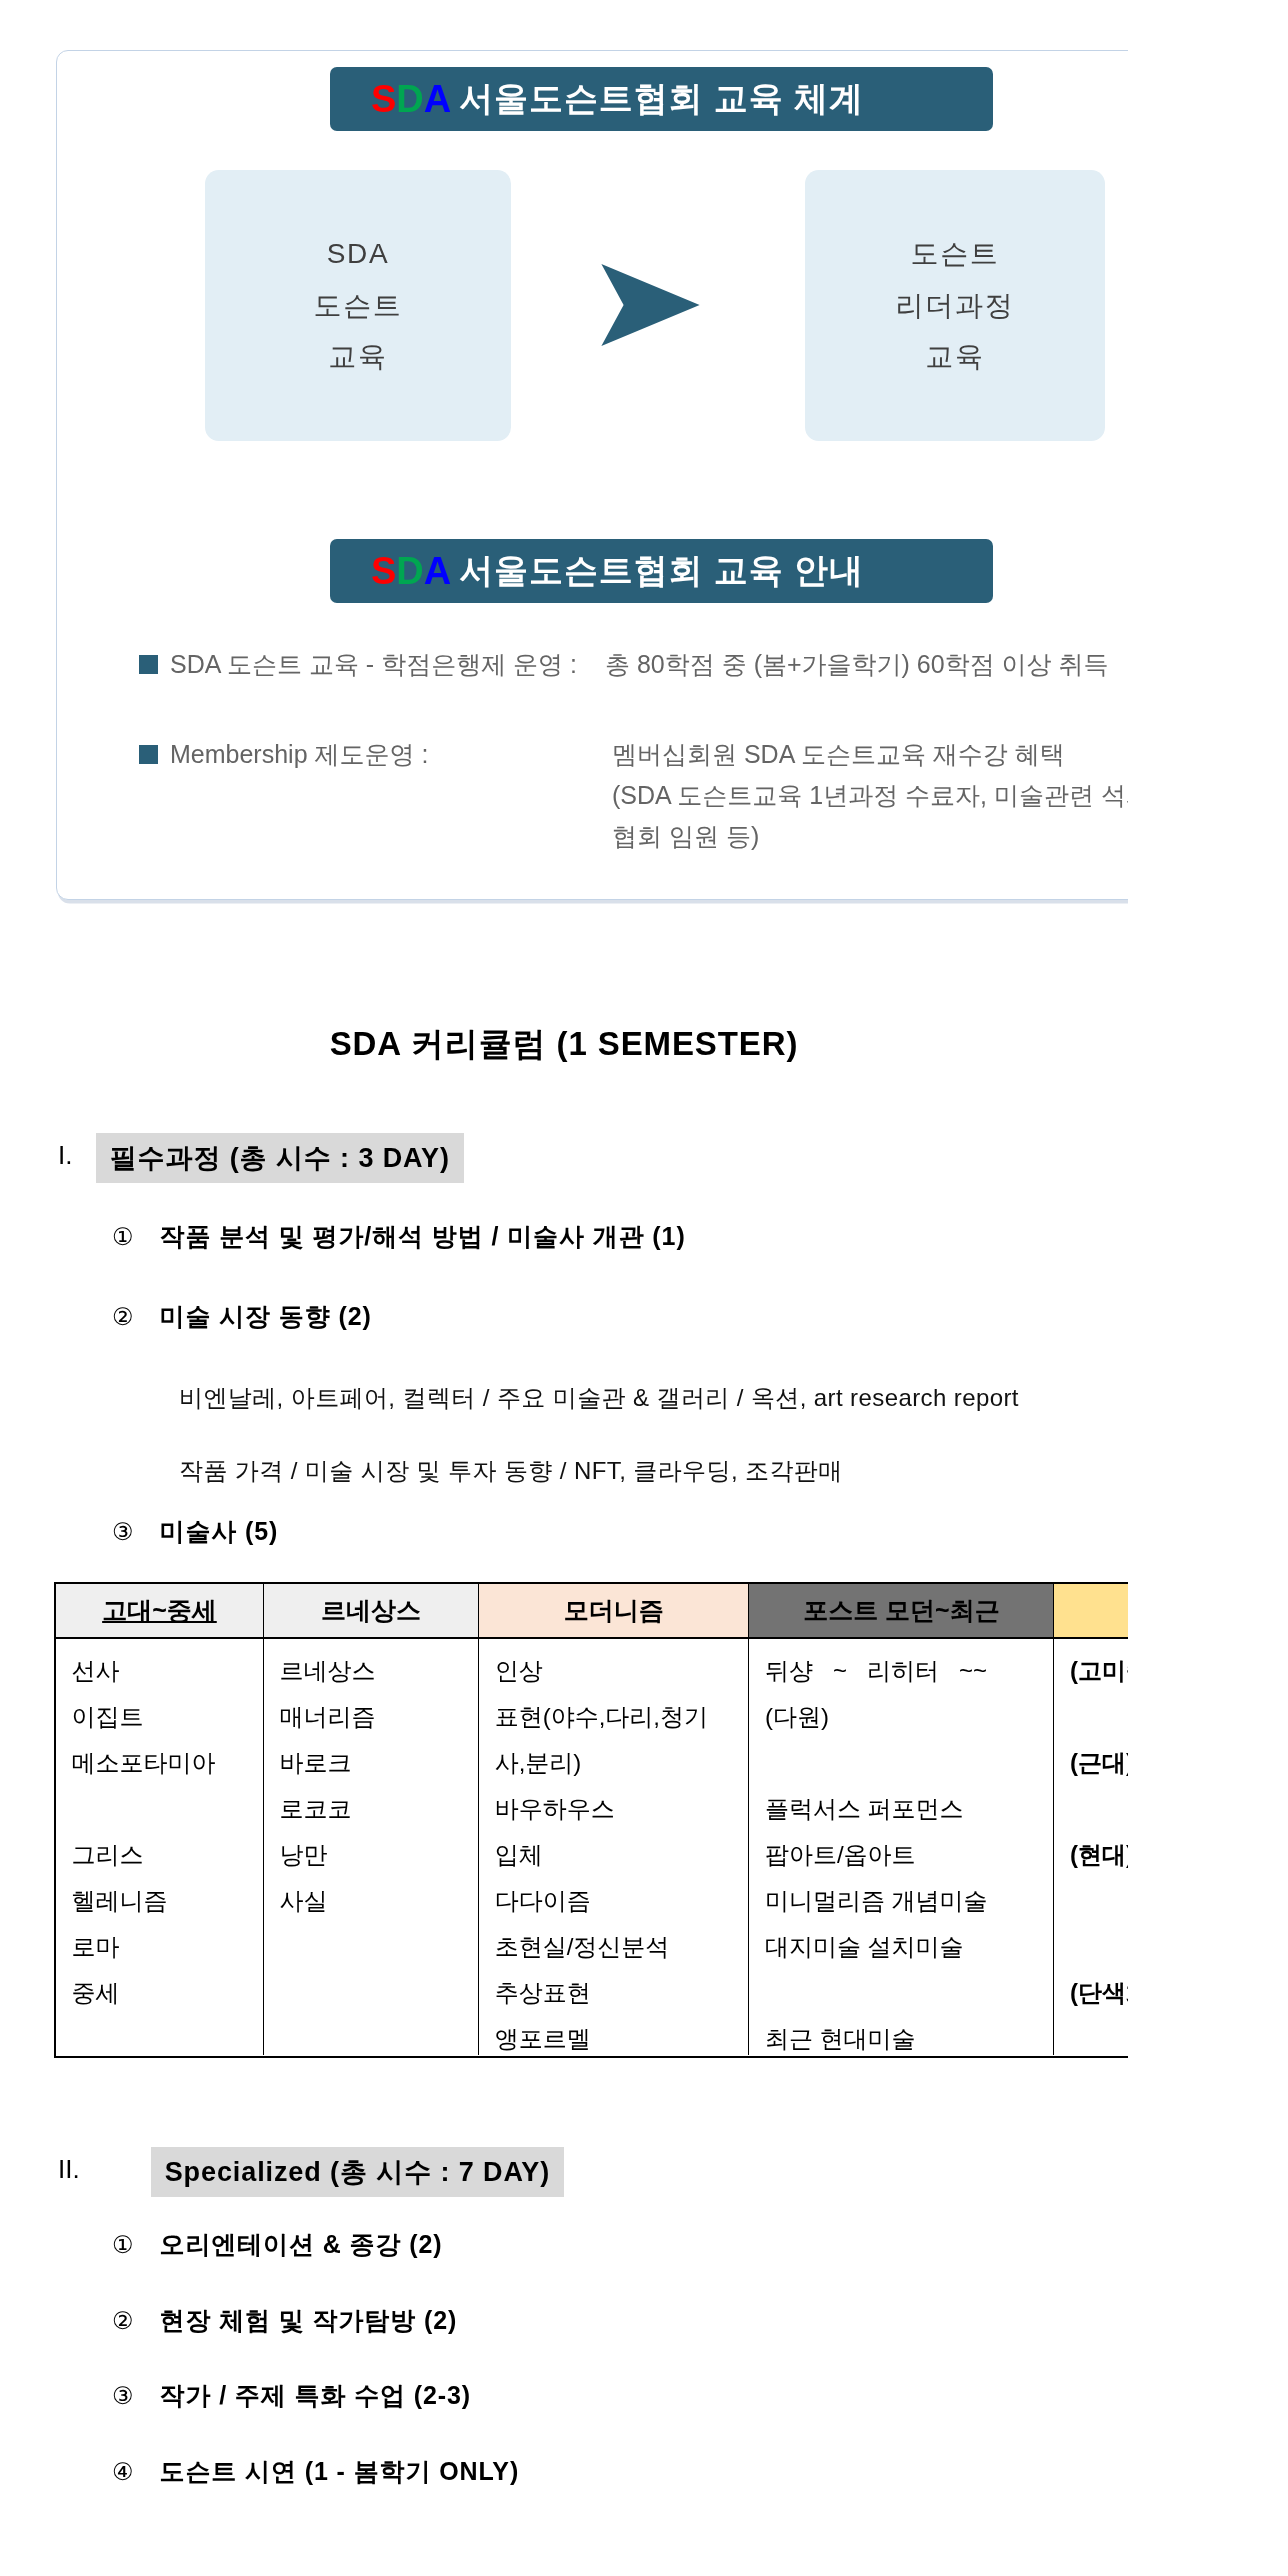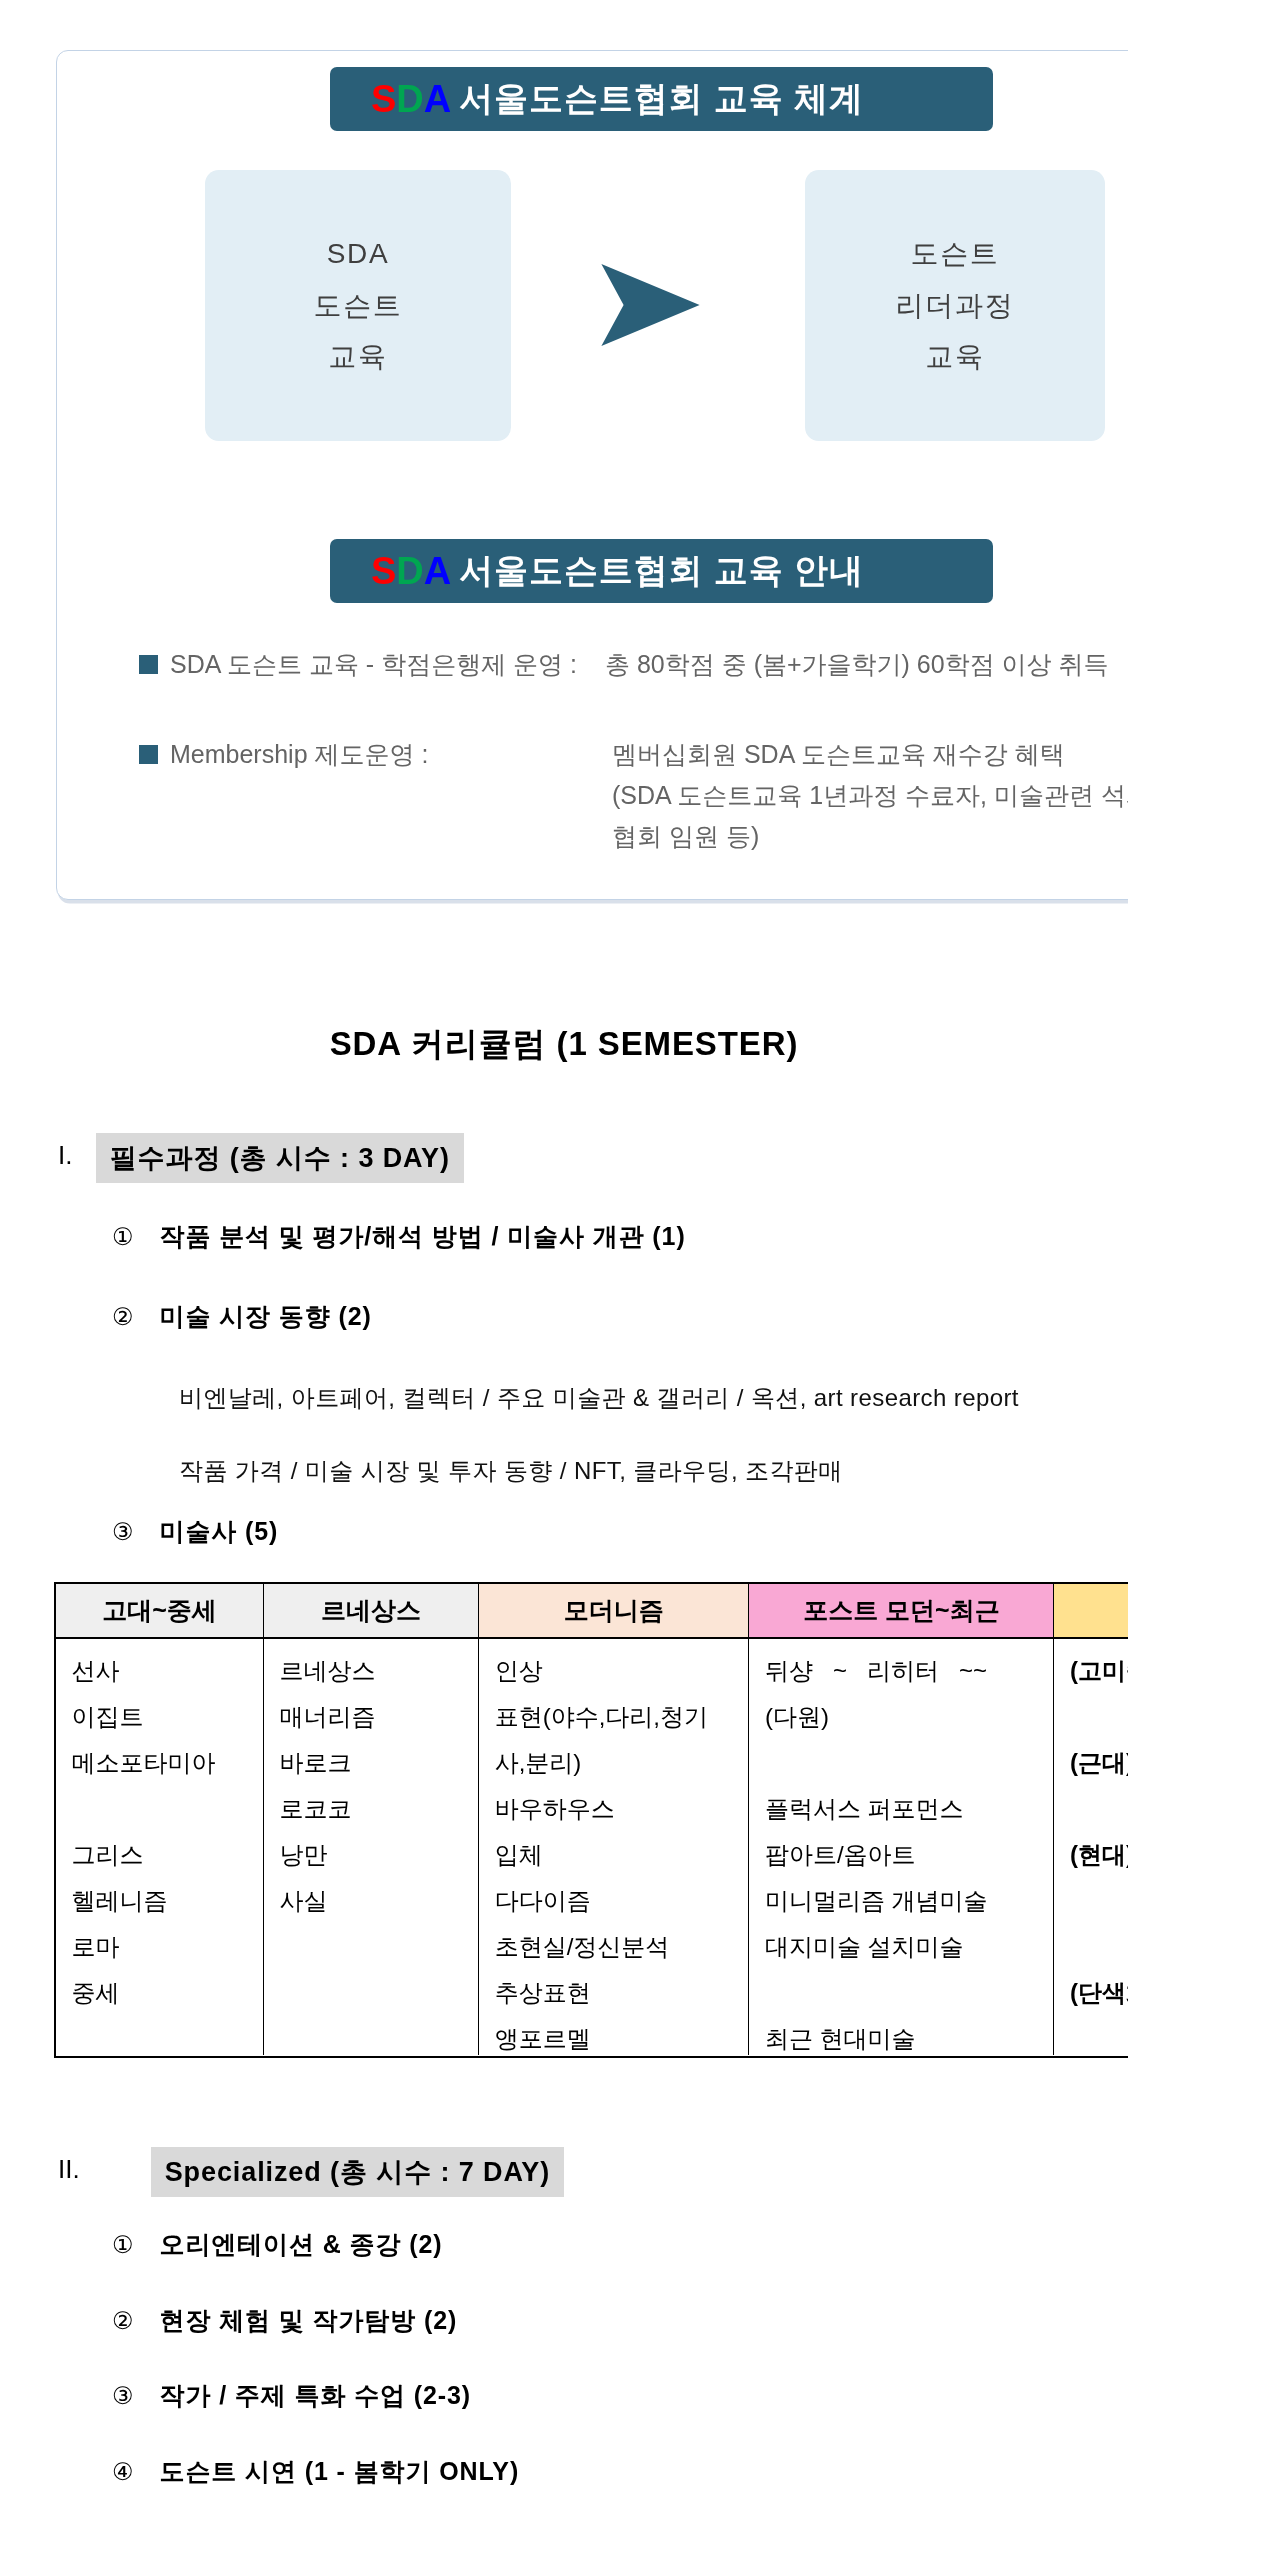--- a/index.html
+++ b/index.html
@@ -59,21 +59,21 @@
   .subline{position:absolute;left:179px;font-size:24px;color:#111;letter-spacing:0.4px;}
   .sub-1{top:1382px;}
   .sub-2{top:1455px;}
 
   
   .table{position:absolute;left:54px;top:1582px;width:1200px;height:476px;
          border:2.6px solid #000;box-sizing:border-box;background:#fff;}
   .thead{display:flex;height:55px;border-bottom:2.6px solid #000;box-sizing:border-box;}
   .th{display:flex;align-items:center;justify-content:center;
       font-size:25px;font-weight:bold;color:#000;box-sizing:border-box;border-left:1.7px solid #000;}
-  .th:first-child{border-left:none;}
+  .th:first-child{border-left:none;text-decoration:underline;}
   .tbody{display:flex;height:416px;box-sizing:border-box;}
   .td{box-sizing:border-box;border-left:1.7px solid #000;padding:8.6px 0 0 15.5px;
       font-size:24px;color:#000;line-height:46px;white-space:pre;}
   .td:first-child{border-left:none;}
   .c1{width:17.3%;}
   .c2{width:18.0%;}
   .c3{width:22.6%;}
   .c4{width:25.5%;}
   .c5{width:16.6%;}
   .td.c5{font-weight:bold;}
@@ -147,21 +147,21 @@
   <div class="item it-1-3">
     <span class="num">③</span>
     <span class="txt">미술사 (5)</span>
   </div>
 
   <div class="table">
     <div class="thead">
       <div class="th c1" style="background-color: rgb(239, 239, 239);">고대~중세</div>
       <div class="th c2" style="background-color: rgb(239, 239, 239);">르네상스</div>
       <div class="th c3" style="background-color: rgb(251, 229, 214);">모더니즘</div>
-      <div class="th c4" style="background-color: #f9a8d4;">포스트 모던~최근</div>
+      <div class="th c4" style="background-color: #737373;">포스트 모던~최근</div>
       <div class="th c5" style="background-color: rgb(255, 225, 143); padding-left: 31px;">한국사</div>
     </div>
     <div class="tbody">
       <div class="td c1">선사
 이집트
 메소포타미아
 
 그리스
 헬레니즘
 로마

